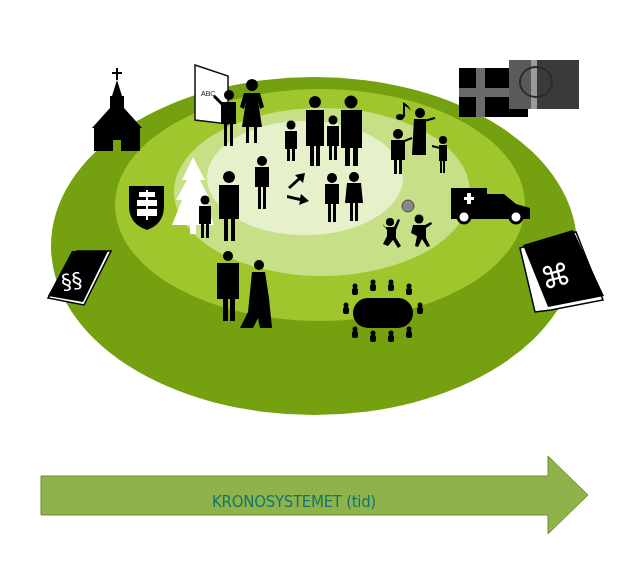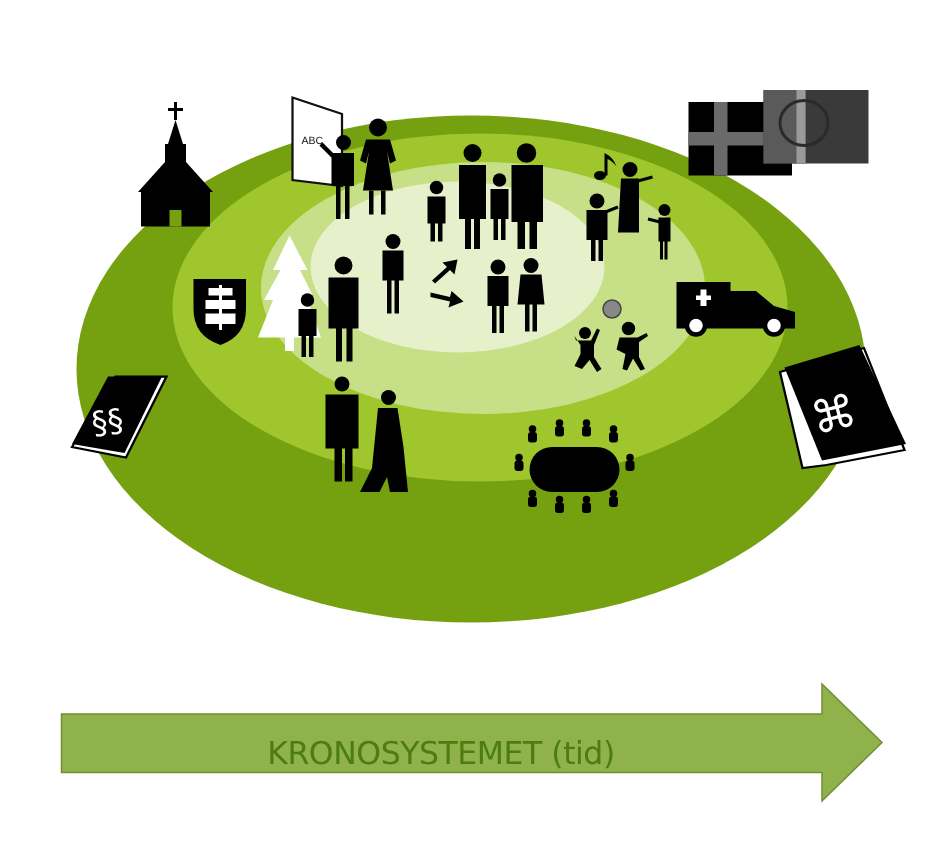--- a/index.html
+++ b/index.html
@@ -1,21 +1,21 @@
 <!DOCTYPE html>
 <html><head>
 <meta charset="utf-8">
 <style>
   html, body { margin:0; padding:0; background:#ffffff; }
   body { width:628px; height:563px; position:relative; overflow:hidden; font-family:"DejaVu Sans", sans-serif; }
   #stage { position:absolute; left:0; top:0; width:628px; height:563px; }
   .arrow-label {
     position:absolute; left:40px; top:476px; width:508px; height:52px;
     display:flex; align-items:center; justify-content:center;
-    font-family:"DejaVu Sans", sans-serif; font-size:21px; color:#4d7c0f;
+    font-family:"DejaVu Sans", sans-serif; font-size:15px; color:#0f766e;
     letter-spacing:-0.3px; pointer-events:none;
   }
   .abc { font-family:"Liberation Sans", sans-serif; font-size:7px; fill:#111; }
   .glyph { font-family:"DejaVu Sans", sans-serif; fill:#fff; }
 </style>
 </head>
 <body>
 
 <div id="stage">
 <svg width="628" height="563" viewBox="0 0 628 563" xmlns="http://www.w3.org/2000/svg">

